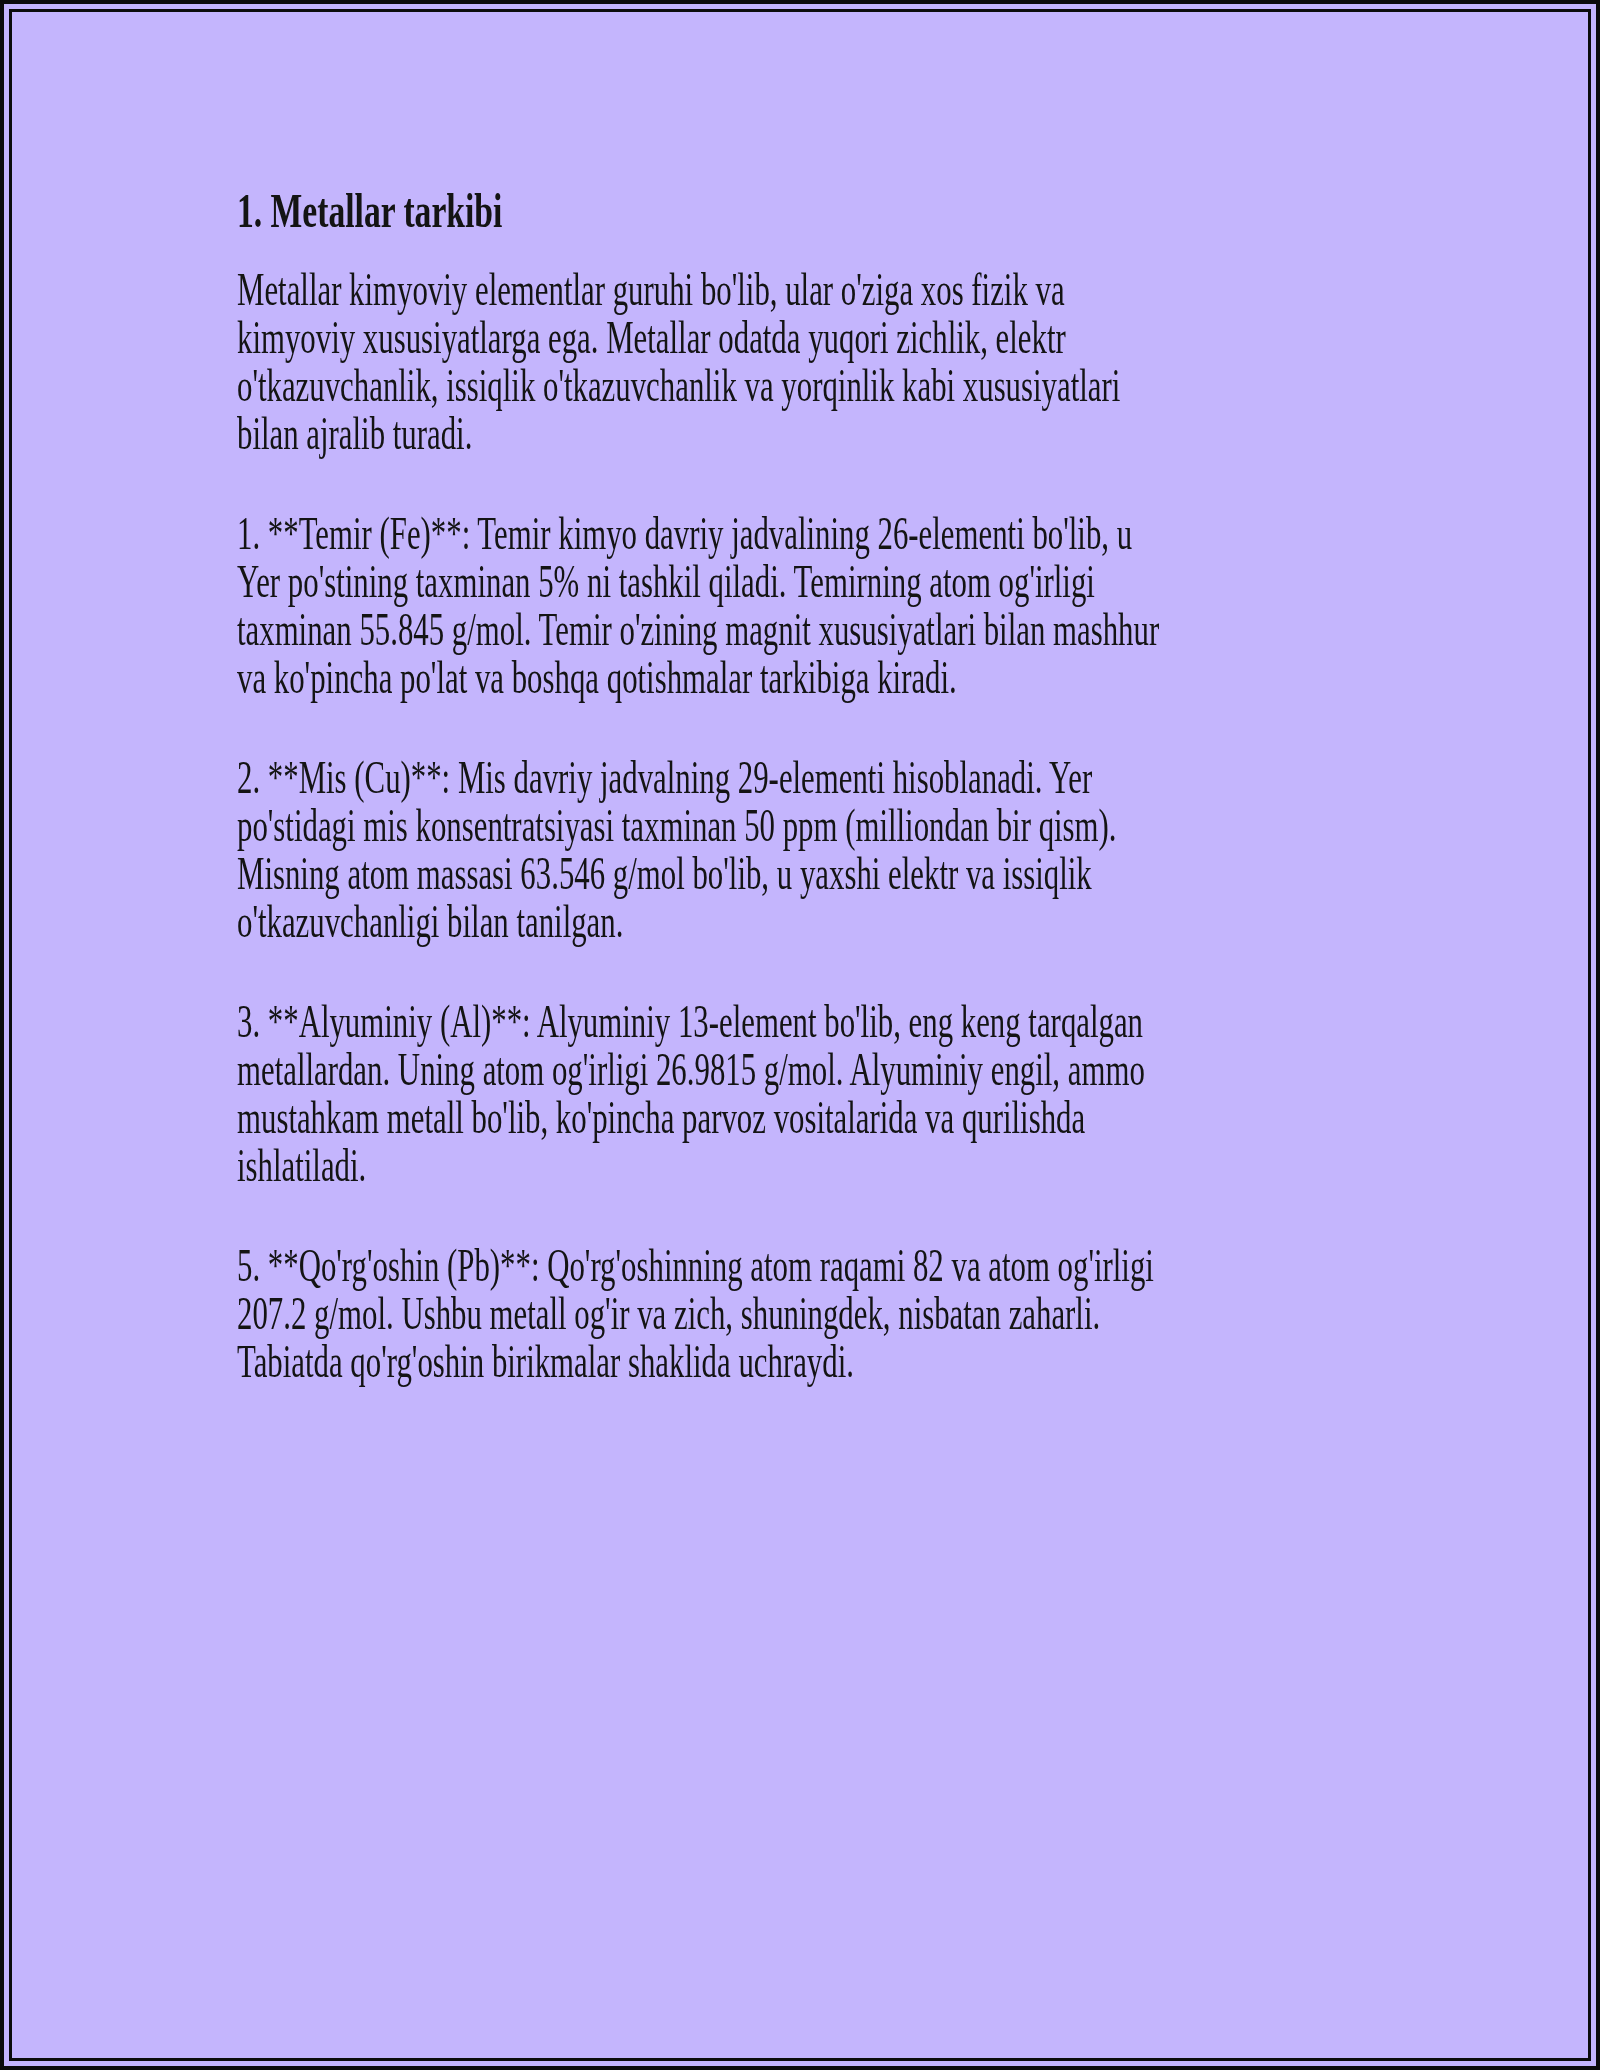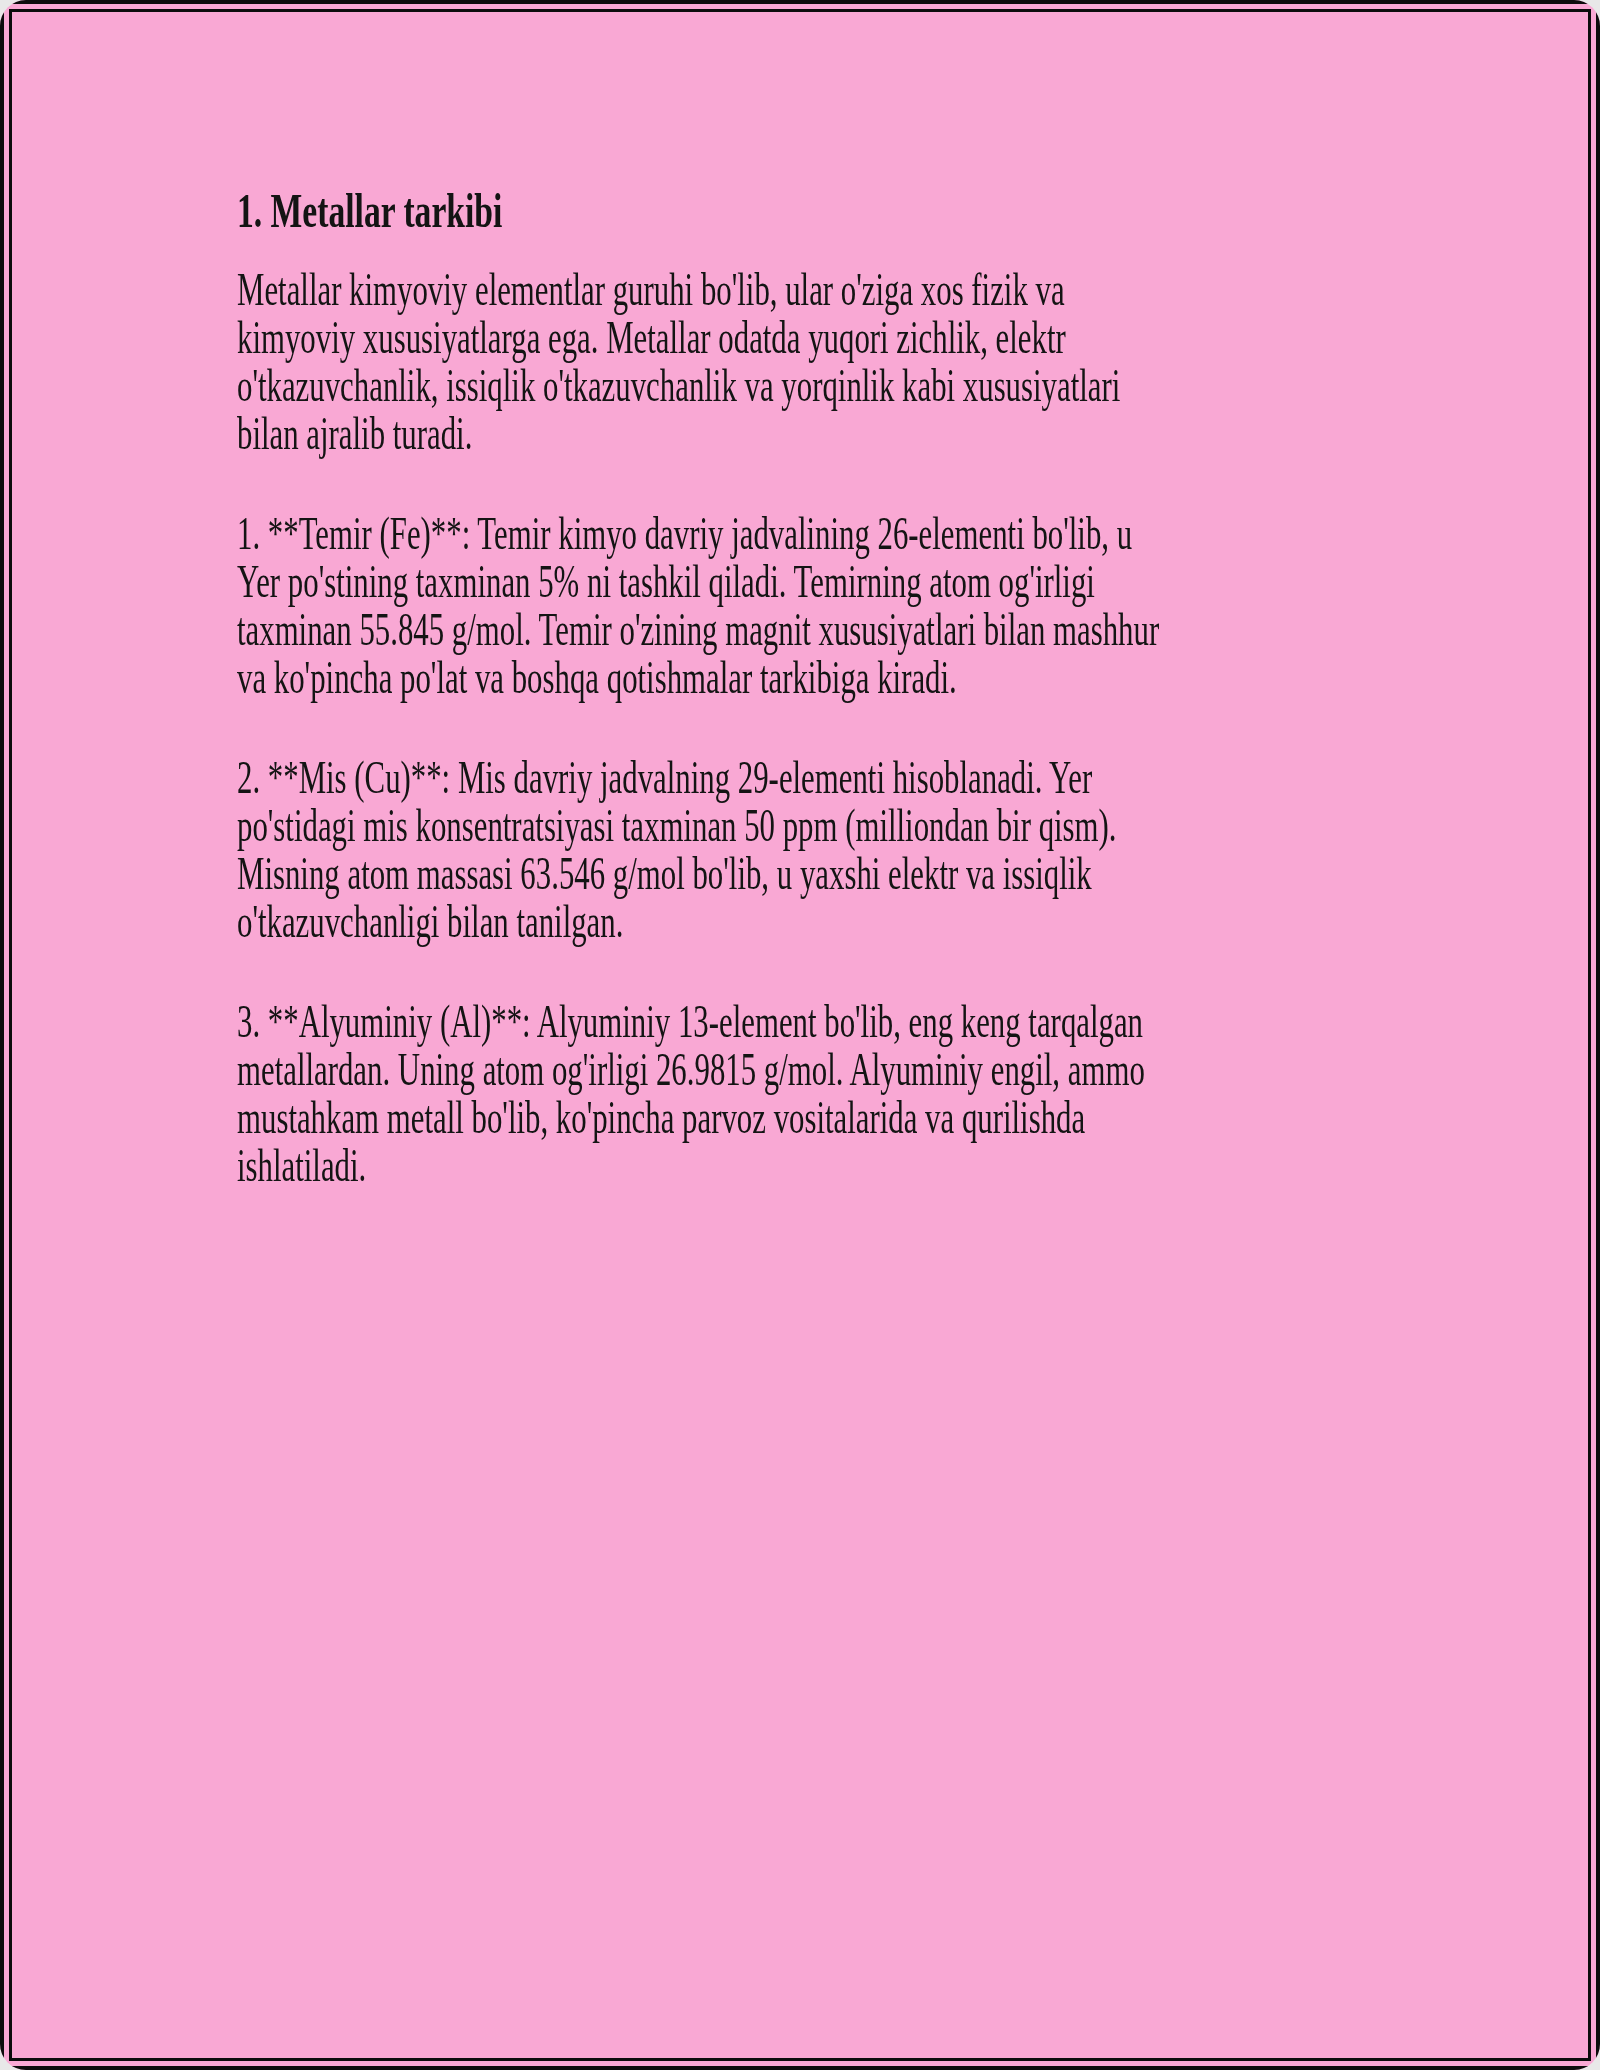--- a/index.html
+++ b/index.html
@@ -45,21 +45,21 @@
     font-size: 46px;
     line-height: 48px;
     white-space: nowrap;
     transform: scaleX(0.67);
     transform-origin: 0 50%;
   }
 </style>
 </head>
 <body>
 
-<div class="page" style="background: #f9a8d4; color: rgb(20, 20, 20); border-radius: 26px;">
+<div class="page" style="background: #c4b5fd; color: rgb(20, 20, 20);">
   <div class="frame-outer" style="border-color: rgb(12, 12, 12);"></div>
   <div class="frame-inner" style="border-color: rgb(12, 12, 12);"></div>
 
   <div class="doc">
     <h1 class="doc-title">1. Metallar tarkibi</h1>
     <div>
         <div class="para">
           <div class="line">Metallar kimyoviy elementlar guruhi bo'lib, ular o'ziga xos fizik va</div>
           <div class="line">kimyoviy xususiyatlarga ega. Metallar odatda yuqori zichlik, elektr</div>
           <div class="line">o'tkazuvchanlik, issiqlik o'tkazuvchanlik va yorqinlik kabi xususiyatlari</div>
@@ -76,15 +76,20 @@
           <div class="line">po'stidagi mis konsentratsiyasi taxminan 50 ppm (milliondan bir qism).</div>
           <div class="line">Misning atom massasi 63.546 g/mol bo'lib, u yaxshi elektr va issiqlik</div>
           <div class="line">o'tkazuvchanligi bilan tanilgan.</div>
         </div>
         <div class="para">
           <div class="line">3. **Alyuminiy (Al)**: Alyuminiy 13-element bo'lib, eng keng tarqalgan</div>
           <div class="line">metallardan. Uning atom og'irligi 26.9815 g/mol. Alyuminiy engil, ammo</div>
           <div class="line">mustahkam metall bo'lib, ko'pincha parvoz vositalarida va qurilishda</div>
           <div class="line">ishlatiladi.</div>
         </div>
+        <div class="para">
+          <div class="line">5. **Qo'rg'oshin (Pb)**: Qo'rg'oshinning atom raqami 82 va atom og'irligi</div>
+          <div class="line">207.2 g/mol. Ushbu metall og'ir va zich, shuningdek, nisbatan zaharli.</div>
+          <div class="line">Tabiatda qo'rg'oshin birikmalar shaklida uchraydi.</div>
+        </div>
       </div>
   </div>
 </div>
 
 </body></html>

